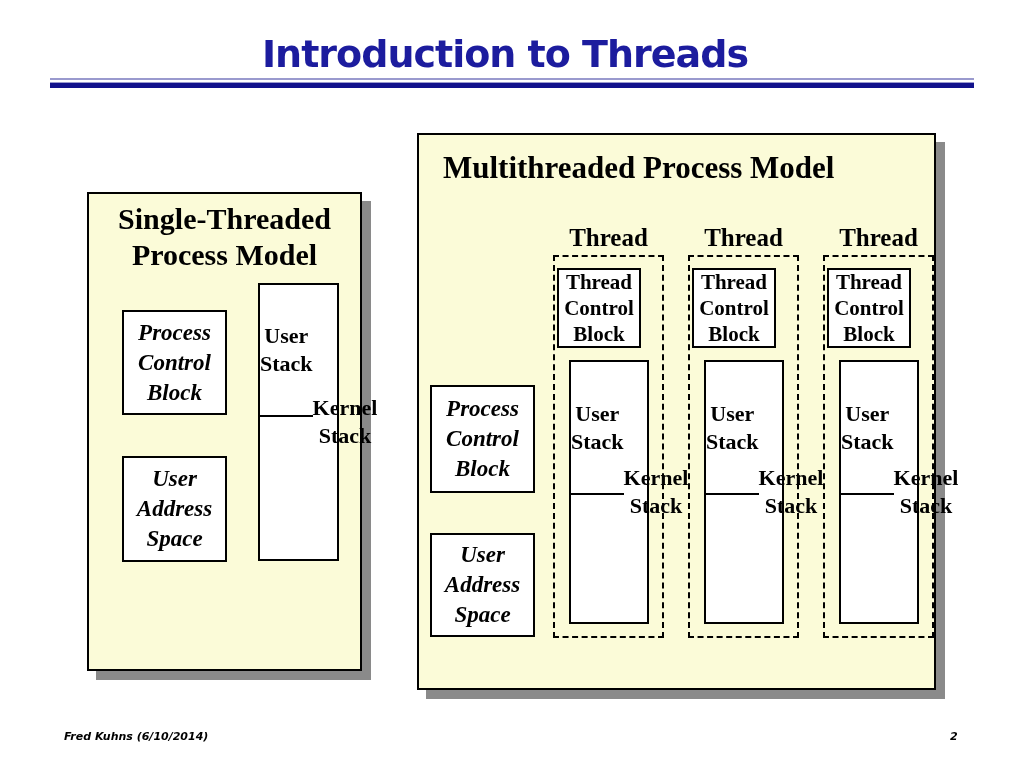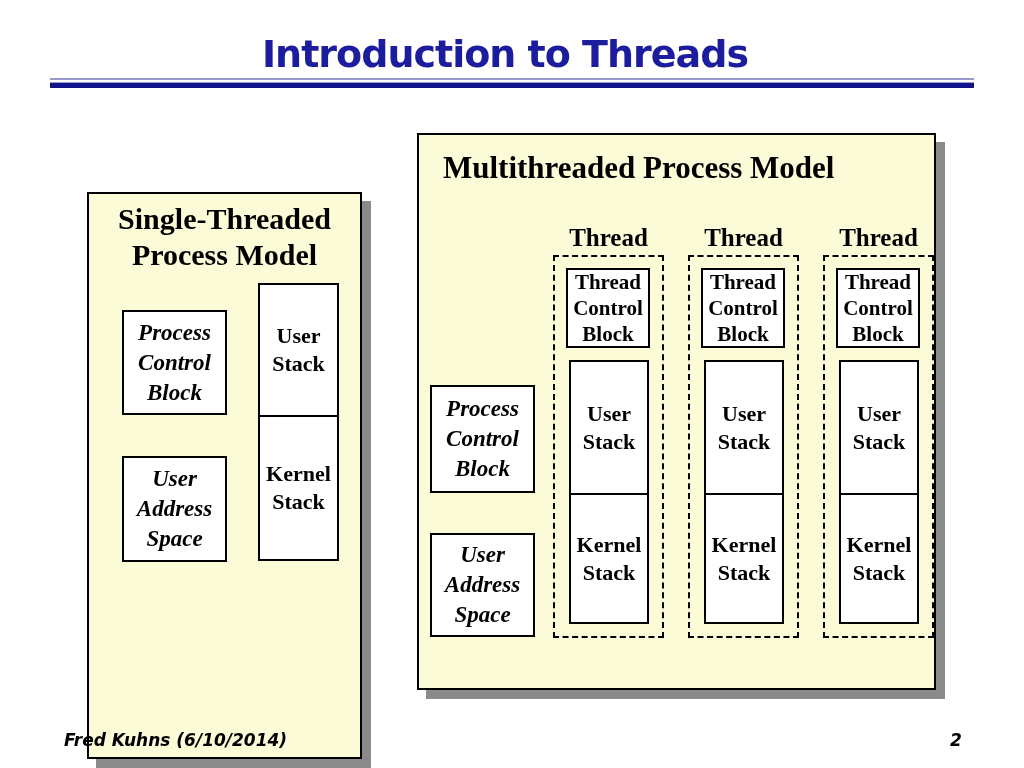--- a/index.html
+++ b/index.html
@@ -37,21 +37,21 @@
 
   
   .panel{
     position:absolute;
     background:var(--panel_fill);
     border:2px solid var(--panel_border);
     box-shadow:9px 9px 0 0 var(--shadow_gray);
     font-family:"Liberation Serif","DejaVu Serif",serif;
     color:var(--ink);
   }
-  .panel-single{left:87px;top:192px;width:275px;height:567px;}
+  .panel-single{left:87px;top:192px;width:275px;height:479px;}
   .panel-multi{left:417px;top:133px;width:519px;height:557px;}
 
   .panel-title{
     font-weight:bold;text-align:center;
     font-size:30px;line-height:36px;
     padding-top:7px;
   }
   .panel-multi .panel-title{
     text-align:left;padding:16px 3px 0 24px;
     font-size:31px;line-height:34px;white-space:nowrap;
@@ -67,21 +67,21 @@
   .big-label{font-size:23px;line-height:30px;font-style:italic;}
   .small-label{font-size:21px;line-height:26px;}
 
   
   .st-pcb{left:33px;top:116px;width:105px;height:105px;}
   .st-uas{left:33px;top:262px;width:105px;height:106px;}
   .stackcol{
     position:absolute;
     background:var(--box_fill);
     border:2px solid var(--panel_border);
-    display:flex;flex-direction:column;
+    display:flex;flex-direction:row;
     text-align:center;font-weight:bold;
   }
   .st-stack{left:169px;top:89px;width:81px;height:278px;}
   .stack-cell{
     display:flex;align-items:center;justify-content:center;
     font-size:22px;line-height:28px;
   }
   .cell-user{border-bottom:2px solid var(--panel_border);}
   .st-stack .cell-user{height:132px;}
   .st-stack .cell-kernel{flex:1;}
@@ -95,31 +95,31 @@
   .thread-col.c1{left:134px;}
   .thread-col.c2{left:269px;}
   .thread-col.c3{left:404px;}
   .thread-header{
     text-align:center;font-weight:bold;font-size:25px;line-height:30px;
   }
   .thread-dash{
     position:absolute;left:0;top:32px;width:111px;height:383px;
     border:2px dashed var(--panel_border);
   }
-  .tcb{left:13px;top:45px;width:84px;height:80px;}
+  .tcb{left:4px;top:45px;width:84px;height:80px;}
   .mt-stack{left:16px;top:137px;width:80px;height:264px;}
   .mt-stack .cell-user{height:133px;}
   .mt-stack .cell-kernel{flex:1;}
 
   
   .footer-text{
     position:absolute;top:730px;
     font-family:"DejaVu Sans","Liberation Sans",sans-serif;
     font-style:italic;font-weight:bold;
-    font-size:17px;color:var(--ink);
+    font-size:11px;color:var(--ink);
     white-space:nowrap;
   }
   .footer-author{left:64px;}
   .footer-course{left:352px;}
   .footer-page{left:950px;}
 </style>
 </head>
 <body>
 
 <div class="slide">

